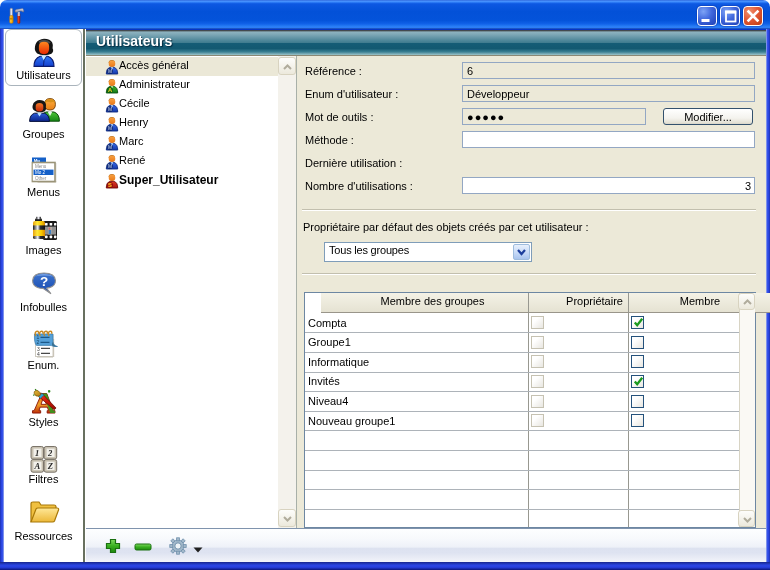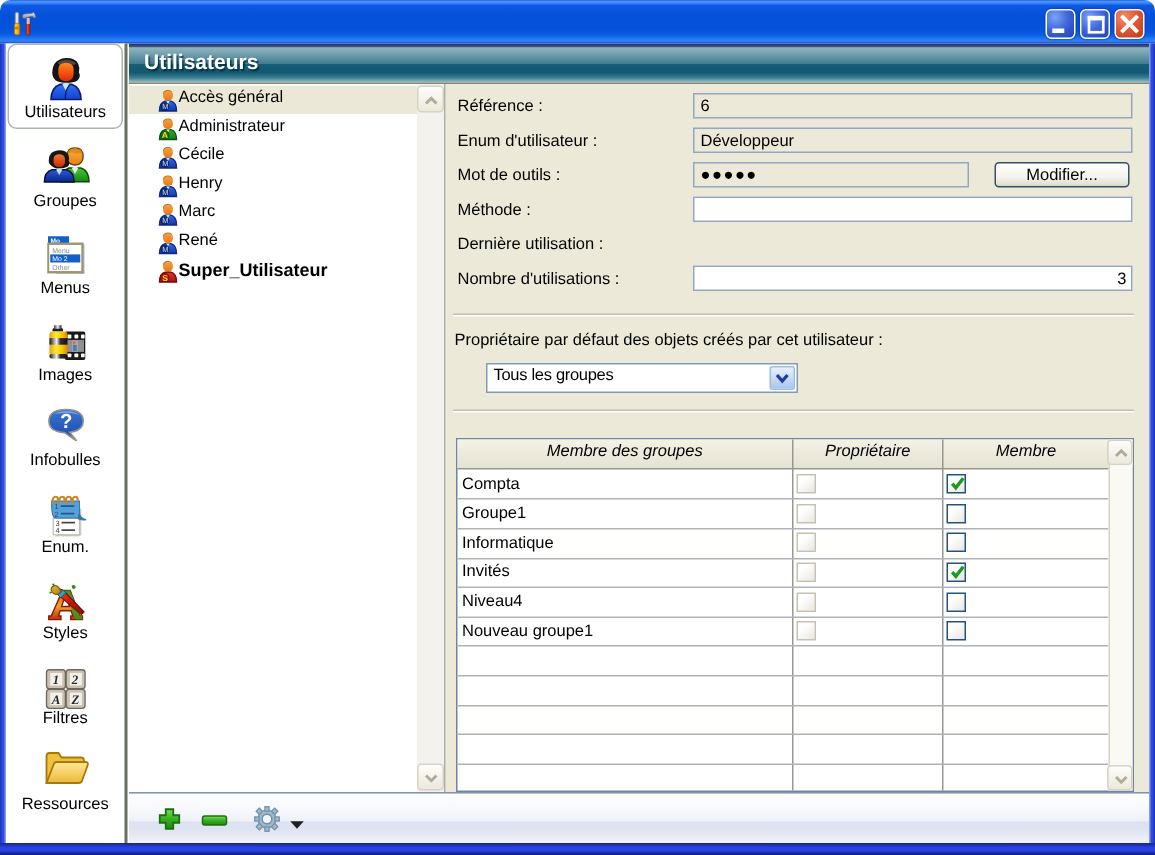--- a/index.html
+++ b/index.html
@@ -64,22 +64,22 @@
 .hsep { position:absolute; left:4px; width:454px; height:2px;
   background:linear-gradient(to bottom,#c2bfae 50%,#ffffff 50%); }
 #ddown { position:absolute; left:26px; top:186px; width:208px; height:20px; background:#fff;
   border:1px solid #7f9db9; }
 #ddown .txt { position:absolute; left:4px; top:1px; font-size:11px; letter-spacing:-0.2px; }
 #ddbtn { position:absolute; right:1px; top:1px; width:17px; height:16px; border-radius:2px;
   background:linear-gradient(to bottom,#e8f0fc 0%,#cadcf8 50%,#a8c4ee 100%); border:1px solid #9ebcdd; }
 
 #gtable { position:absolute; left:6px; top:236px; width:452px; height:236px; background:#fff;
   border:1px solid #6d87a2; }
-#ghead { position:absolute; left:0; top:0; width:450px; height:20px;
-  background:linear-gradient(to bottom,#f4f2e6,#e5e2d2); border-bottom:1px solid #99958a;font-style:italic; }
+#ghead { position:absolute; left:16px; top:0; width:450px; height:20px;
+  background:linear-gradient(to bottom,#f4f2e6,#e5e2d2); border-bottom:1px solid #99958a; }
 #ghead div { position:absolute; top:2px; font-size:11px; text-align:center; }
 .gcol { position:absolute; top:0; width:1px; height:234px; background:#989890; }
 .grow { position:absolute; left:0; width:434px; height:1px; background:#adb3b9; }
 .gname { position:absolute; left:3px; font-size:11px; }
 .cb { position:absolute; width:13px; height:13px; border:1px solid #c6c2b2;
   background:linear-gradient(135deg,#fff 30%,#e8e6e0 100%); }
 .cbm { border:1.5px solid #25527c; }
 .cbm svg { position:absolute; left:-0.5px; top:-1px; }
 
 

